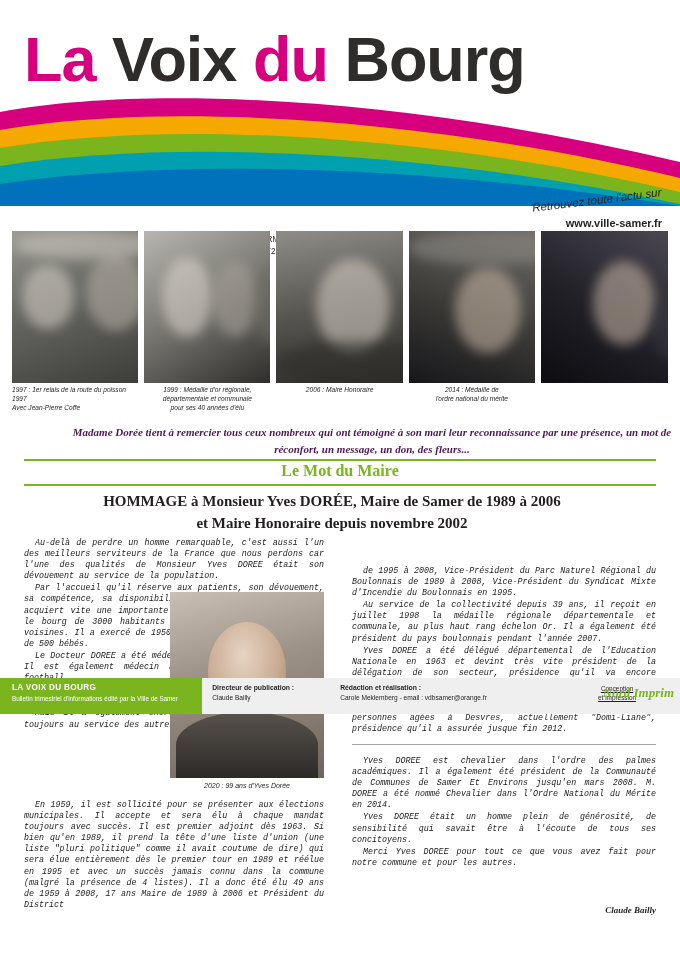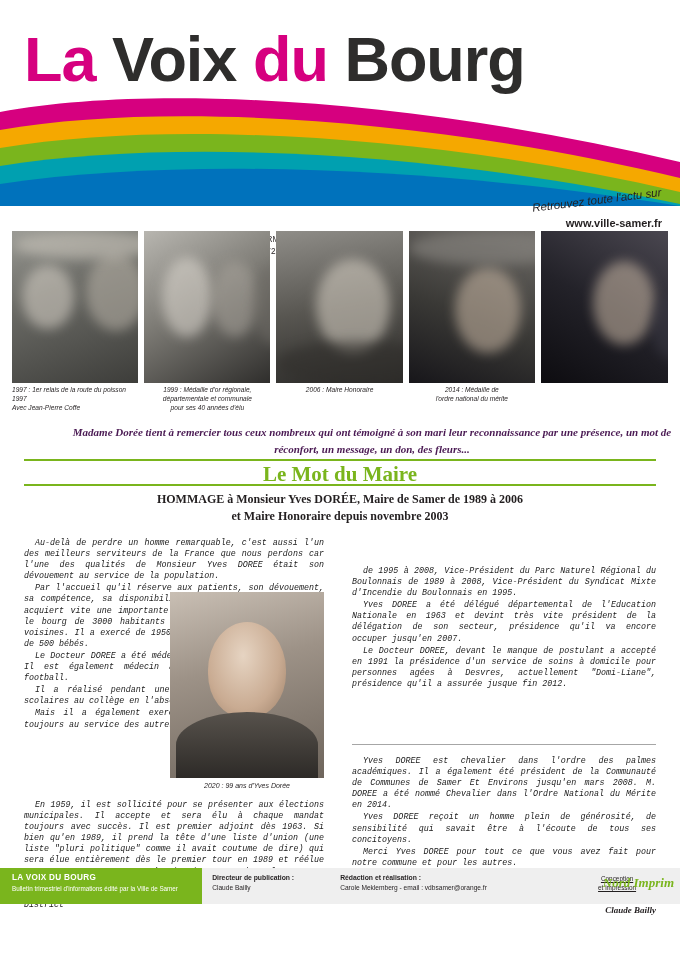--- a/index.html
+++ b/index.html
@@ -3,21 +3,21 @@
 <meta charset="utf-8">
 <style>
   * { box-sizing: border-box; margin: 0; padding: 0; }
   html, body {
     width: 680px; height: 961px;
     background: #ffffff;
     font-family: "Liberation Sans", sans-serif;
     color: #231f20;
     overflow: hidden;
   }
-  .page { position: relative; width: 680px; height: 904px; background:#fff;border-radius:24px; }
+  .page { position: relative; width: 680px; height: 714px; background:#fff;border-radius:24px; }
 
   
   .masthead {
     position: relative;
     height: 175px;
     padding: 28px 24px 0 24px;
   }
   .masthead-title {
     font-size: 63px;
     font-weight: bold;
@@ -121,36 +121,36 @@
   .mot-rule {
     position: absolute;
     top: 459px; left: 24px;
     width: 632px; height: 2px;
     background: #7ab51d;
   }
   .mot-title {
     position: absolute;
     top: 462px; left: 0; width: 680px;
     text-align: center;
-    font-size: 21px;
+    font-size: 16px;
     font-weight: bold;
     color: #7ab51d;
     font-family: "Liberation Serif", serif;
   }
   .mot-rule2 {
     position: absolute;
     top: 484px; left: 24px;
     width: 632px; height: 2px;
     background: #7ab51d;
   }
   .hommage {
     position: absolute;
-    top: 491px; left: 40px; width: 600px;
-    text-align: center;
-    font-size: 12px;
+    top: 491px; left: 32px; width: 600px;
+    text-align: center;
+    font-size: 15px;
     font-weight: bold;
     line-height: 1.45;
     font-family: "Liberation Serif", serif;
   }
 
   
   .col {
     position: absolute;
     font-family: Liberation Mono, monospace;
     font-size: 8.35px;
@@ -324,21 +324,21 @@
     </div>
   </div>
 
   <div class="thanks">Madame Dorée tient à remercier tous ceux nombreux qui ont témoigné à son mari leur reconnaissance par une présence, un mot de réconfort, un message, un don, des fleurs...</div>
 
   <div class="mot-rule"></div>
   <div class="mot-title">Le Mot du Maire</div>
   <div class="mot-rule2"></div>
   <div class="hommage">
     <div>HOMMAGE à Monsieur Yves DORÉE,  Maire de Samer de 1989 à 2006</div>
-    <div>et Maire Honoraire depuis novembre 2003</div>
+    <div>et Maire Honoraire depuis novembre 2002</div>
   </div>
 
   <div class="col col-left">
     <p>Au-delà de perdre un homme remarquable, c'est aussi l'un des meilleurs serviteurs de la France que nous perdons car l'une des qualités de Monsieur Yves DOREE était son dévouement au service de la population.</p>
     <p>Par l'accueil qu'il réserve aux patients, son dévouement, sa compétence, sa disponibilité de jour comme de nuit, il acquiert vite une importante patientèle non seulement dans le bourg de 3000 habitants mais aussi dans les communes voisines. Il a exercé de 1950 à 1990 et a mis au monde plus de 500 bébés.</p>
     <p>Le Docteur DOREE a été médecin de la SNCF de 1955 à 1975. Il est également médecin agréé par la ligue Nord de football.</p>
     <p>Il a réalisé pendant une dizaine d'années des visite scolaires au collège en l'absence de médecin scolaire.</p>
     <p>Mais il a également exercé des activités différentes, toujours au service des autres.</p>
   </div>
 
@@ -347,29 +347,30 @@
     <div class="body"></div>
   </div>
   <div class="portrait-cap">2020 : 99 ans d'Yves Dorée</div>
 
   <div class="col col-left-2">
     <p>En 1959, il est sollicité pour se présenter aux élections municipales. Il accepte et sera élu à chaque mandat toujours avec succès. Il est premier adjoint dès 1963. Si bien qu'en 1989, il prend la tête d'une liste d'union (une liste "pluri politique" comme il avait coutume de dire) qui sera élue entièrement dès le premier tour en 1989 et réélue en 1995 et avec un succès jamais connu dans la commune (malgré la présence de 4 listes). Il a donc été élu 49 ans de 1959 à 2008,  17 ans Maire de 1989 à 2006 et Président du District</p>
   </div>
 
   <div class="col col-right">
     <p>de 1995 à 2008, Vice-Président du Parc Naturel Régional du Boulonnais de 1989 à 2008, Vice-Président du Syndicat Mixte d'Incendie du Boulonnais en 1995.</p>
+    <p>Au service de la collectivité depuis 39 ans, il reçoit en juillet 1998 la médaille régionale départementale et communale, au plus haut rang échelon Or. Il a également été président du pays boulonnais pendant l'année 2007.</p>
     <p>Yves DOREE a été délégué départemental de l'Education Nationale en 1963 et devint très vite président de la délégation de son secteur, présidence qu'il va encore occuper jusqu'en 2007.</p>
     <p>Le Docteur DOREE, devant le manque de postulant a accepté en 1991 la présidence d'un service de soins à domicile pour personnes agées à Desvres, actuellement "Domi-Liane", présidence qu'il a assurée jusque fin 2012.</p>
   </div>
 
   <div class="sep-line"></div>
 
   <div class="col col-right-2">
     <p>Yves DOREE est chevalier dans l'ordre des palmes académiques. Il a également été président de la Communauté de Communes de Samer Et Environs jusqu'en mars 2008. M. DOREE a été nommé Chevalier dans l'Ordre National du Mérite en 2014.</p>
-    <p>Yves DOREE reçoit un homme plein de générosité, de sensibilité qui savait être à l'écoute de tous ses concitoyens.</p>
+    <p>Yves DOREE était un homme plein de générosité, de sensibilité qui savait être à l'écoute de tous ses concitoyens.</p>
     <p>Merci Yves DOREE pour tout ce que vous avez fait pour notre commune et pour les autres.</p>
   </div>
 
   <div class="signature">Claude Bailly</div>
 
   <div class="footer">
     <div class="f-left">
       <div class="t1">LA VOIX DU BOURG</div>
       <div class="t2">Bulletin trimestriel d'informations édité par la Ville de Samer</div>
     </div>

